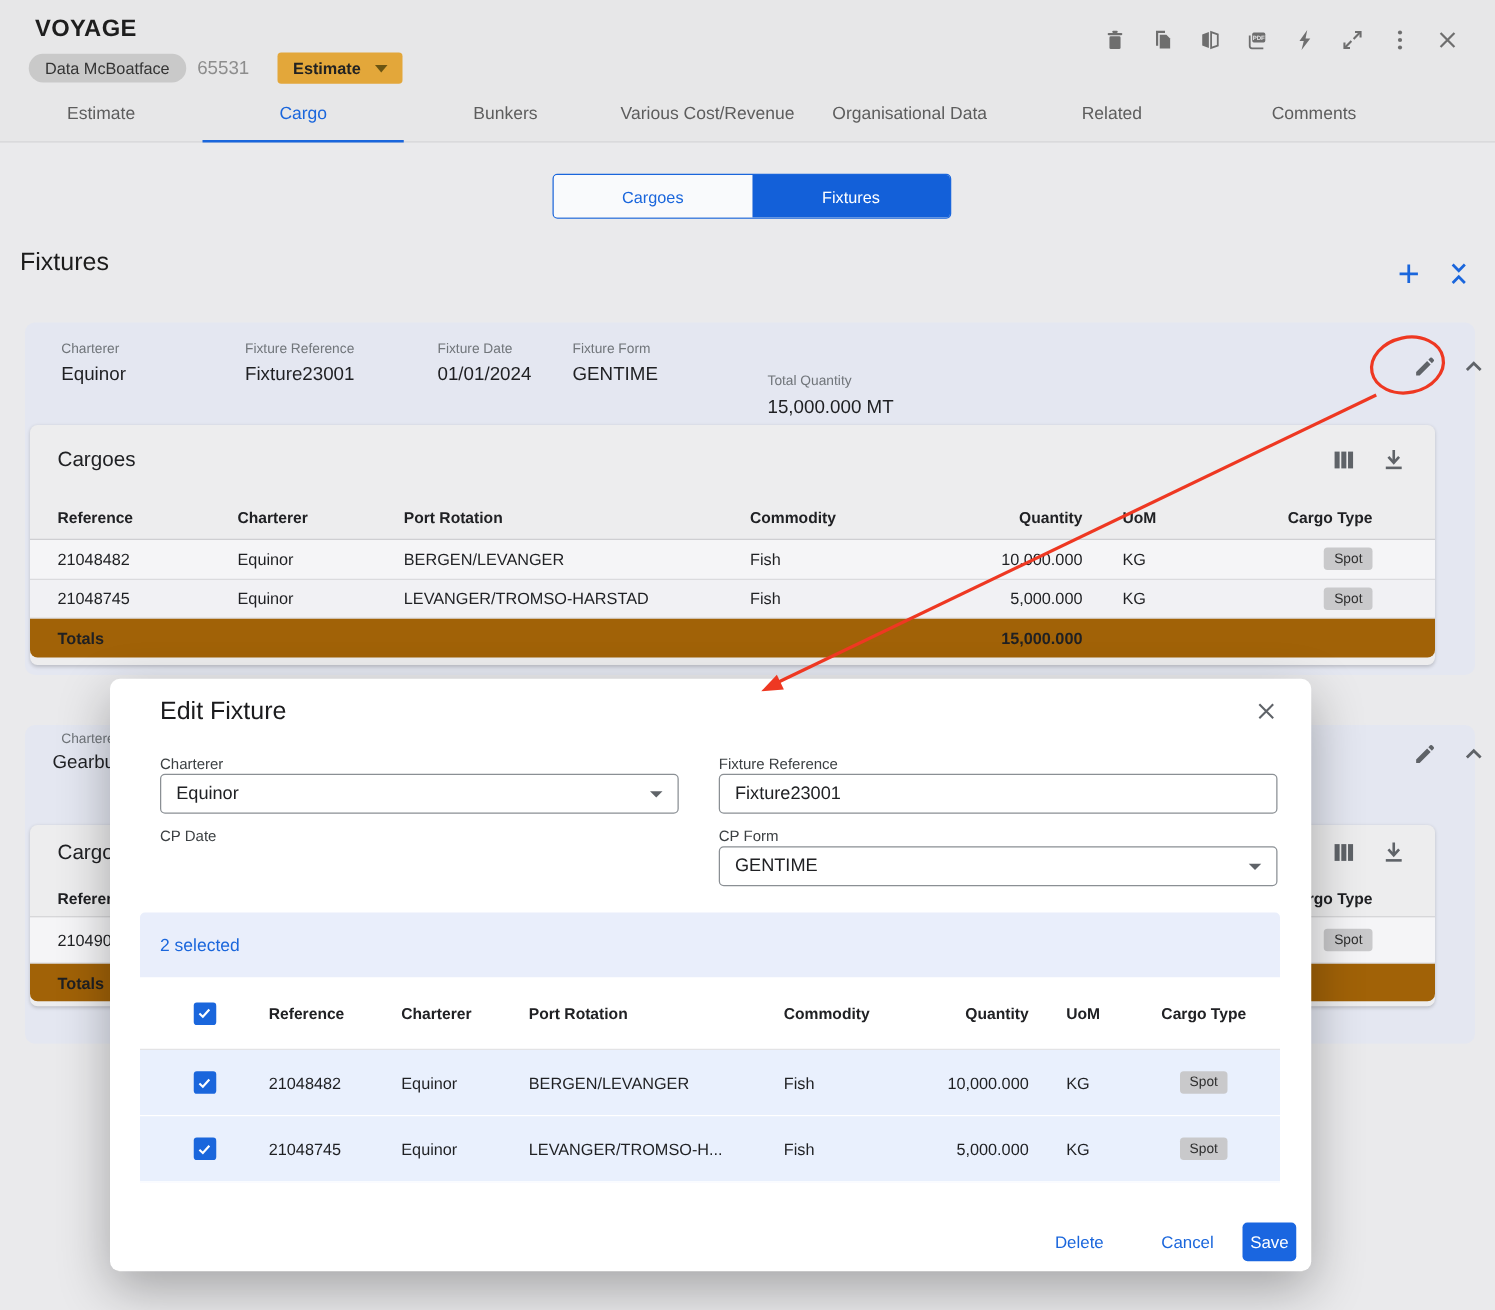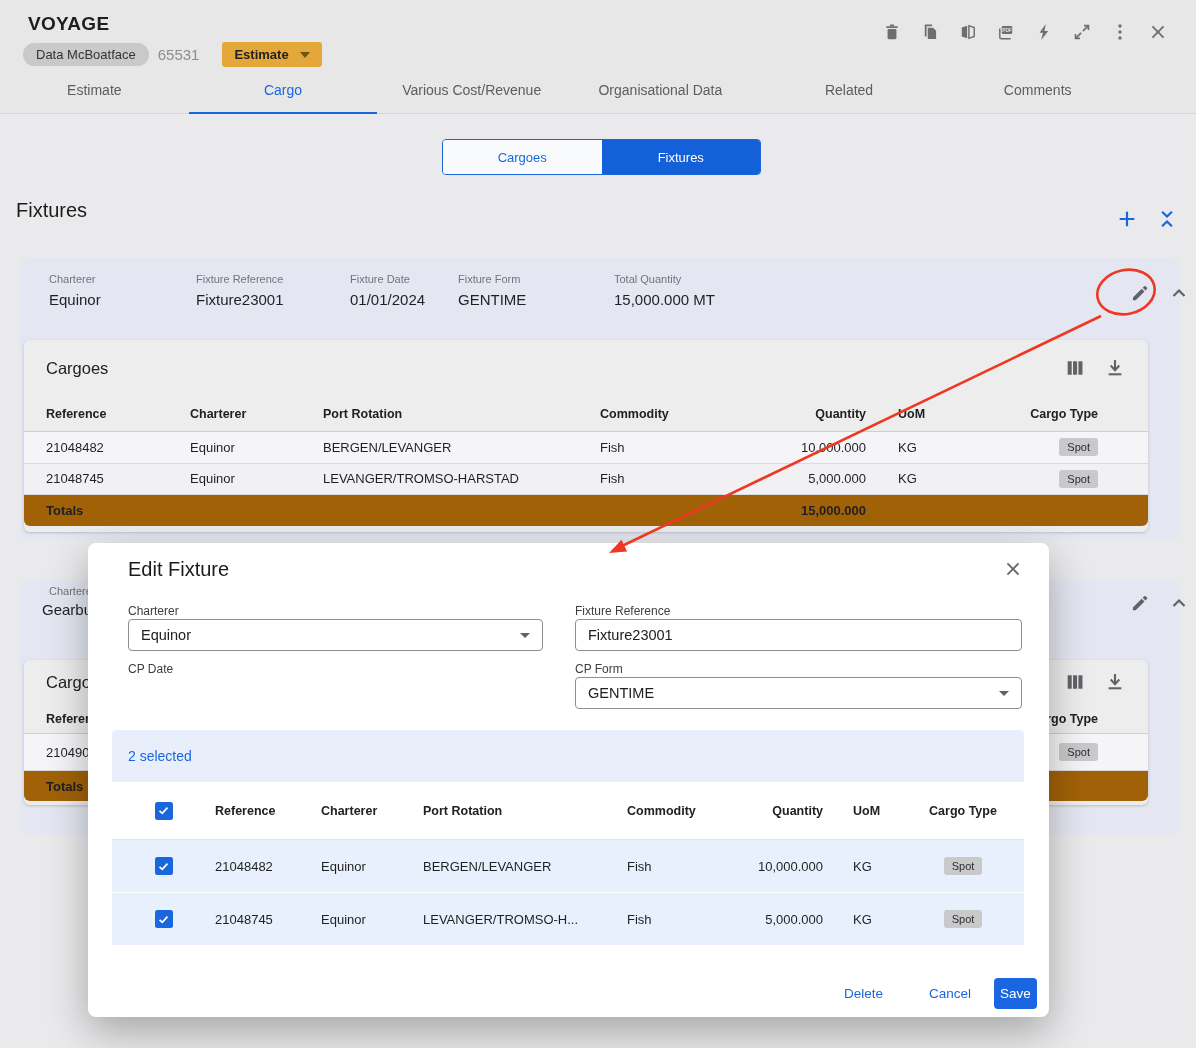--- a/index.html
+++ b/index.html
@@ -169,20 +169,21 @@
           <circle cx="9" cy="14.4" r="1.5"></circle>
         </g>
       </svg>
     <svg class="tb-icon" viewBox="0 0 18 18">
         <path d="M4 4l10 10M14 4 4 14" stroke="currentColor" stroke-width="1.6" fill="none"></path>
       </svg>
   </div>
   <div class="tabs">
     <div class="tab">Estimate</div>
     <div class="tab active">Cargo</div>
+    <div class="tab">Bunkers</div>
     <div class="tab">Various Cost/Revenue</div>
     <div class="tab">Organisational Data</div>
     <div class="tab">Related</div>
     <div class="tab">Comments</div>
   </div>
 </div>
 
 <div class="view-toggle">
   <div class="view-opt inactive">Cargoes</div>
   <div class="view-opt active">Fixtures</div>
@@ -211,21 +212,21 @@
   <div class="f-value">Fixture23001</div>
 </div>
 <div class="f-field" style="left:350px;">
   <div class="f-label">Fixture Date</div>
   <div class="f-value">01/01/2024</div>
 </div>
 <div class="f-field" style="left:458px;">
   <div class="f-label">Fixture Form</div>
   <div class="f-value">GENTIME</div>
 </div>
-<div class="f-field" style="left:614px;">
+<div class="f-field" style="left:614px;margin-top:26px;">
   <div class="f-label">Total Quantity</div>
   <div class="f-value">15,000.000 MT</div>
 </div>
 <div class="panel-actions" style="top:282px;">
   <svg class="sm-icon" viewBox="0 0 18 18">
       <path d="M3.2 12.7V15h2.3l7.2-7.2-2.3-2.3zM11.2 4.7l2.3 2.3 1.2-1.2a.9.9 0 0 0 0-1.2l-1.1-1.1a.9.9 0 0 0-1.2 0z" fill="currentColor"></path>
     </svg>
   <svg class="sm-icon" viewBox="0 0 18 18">
       <polyline points="4.5,11.5 9,7 13.5,11.5" stroke="currentColor" stroke-width="1.8" fill="none"></polyline>
     </svg>

